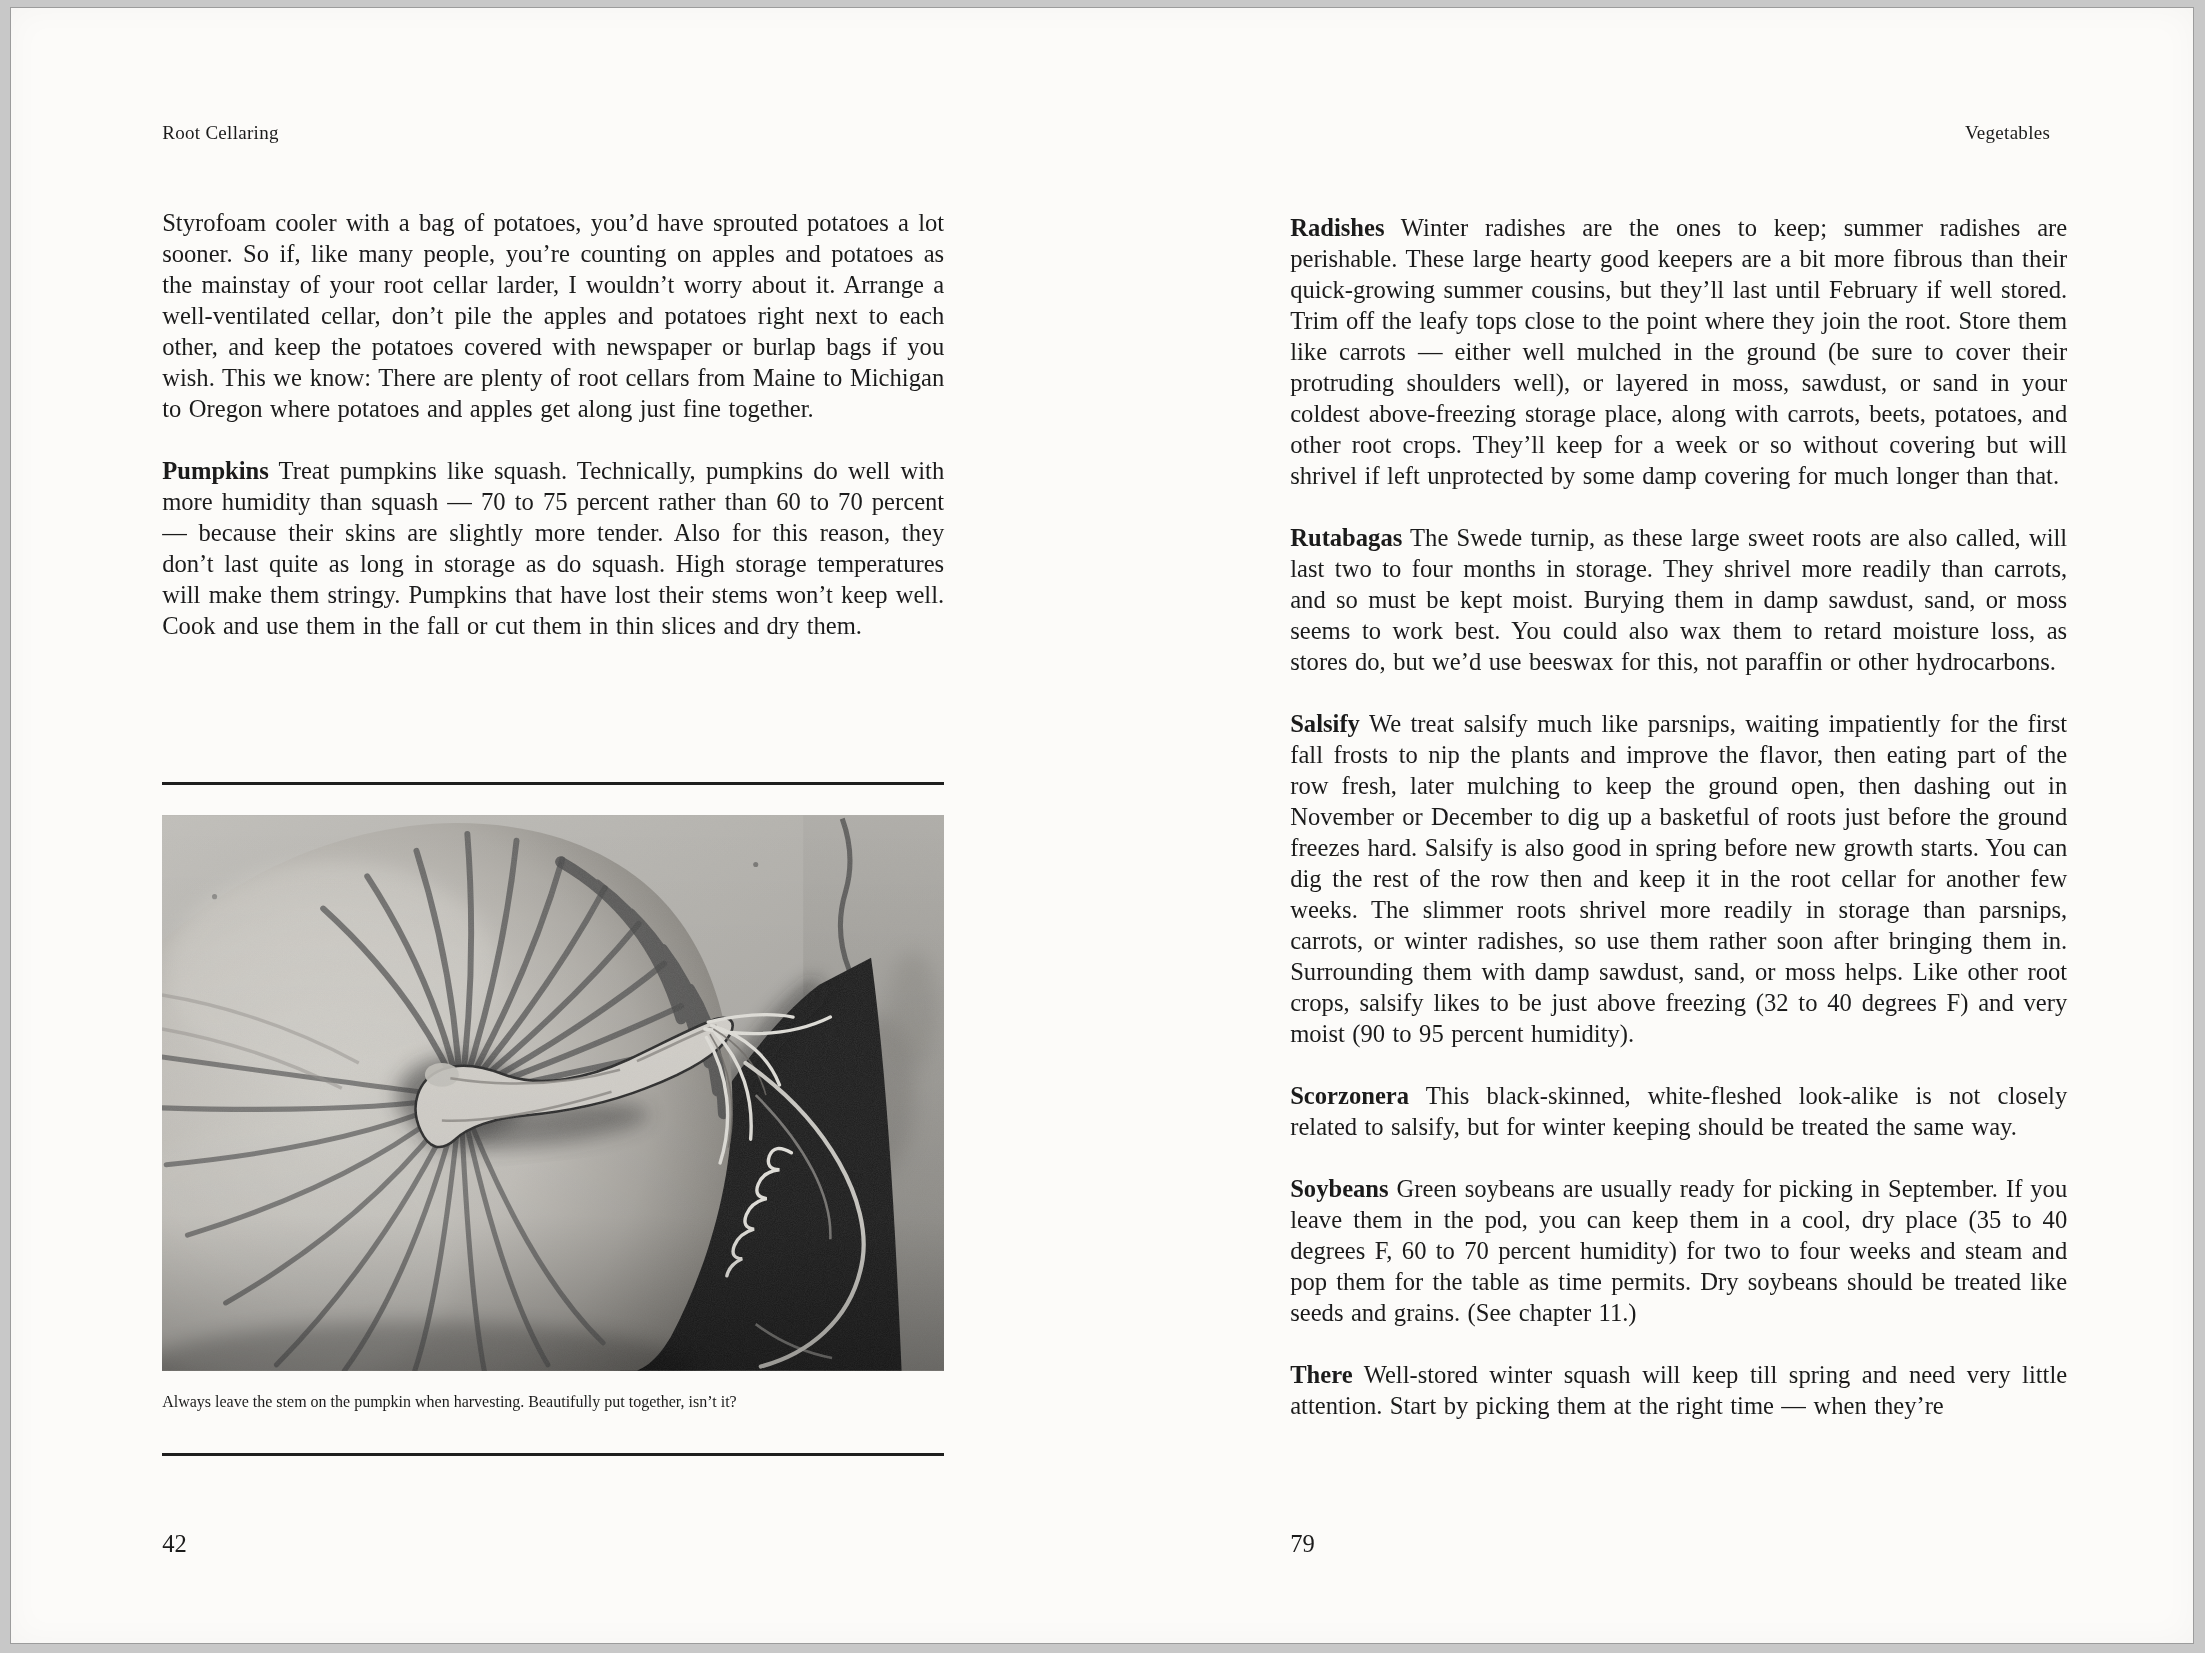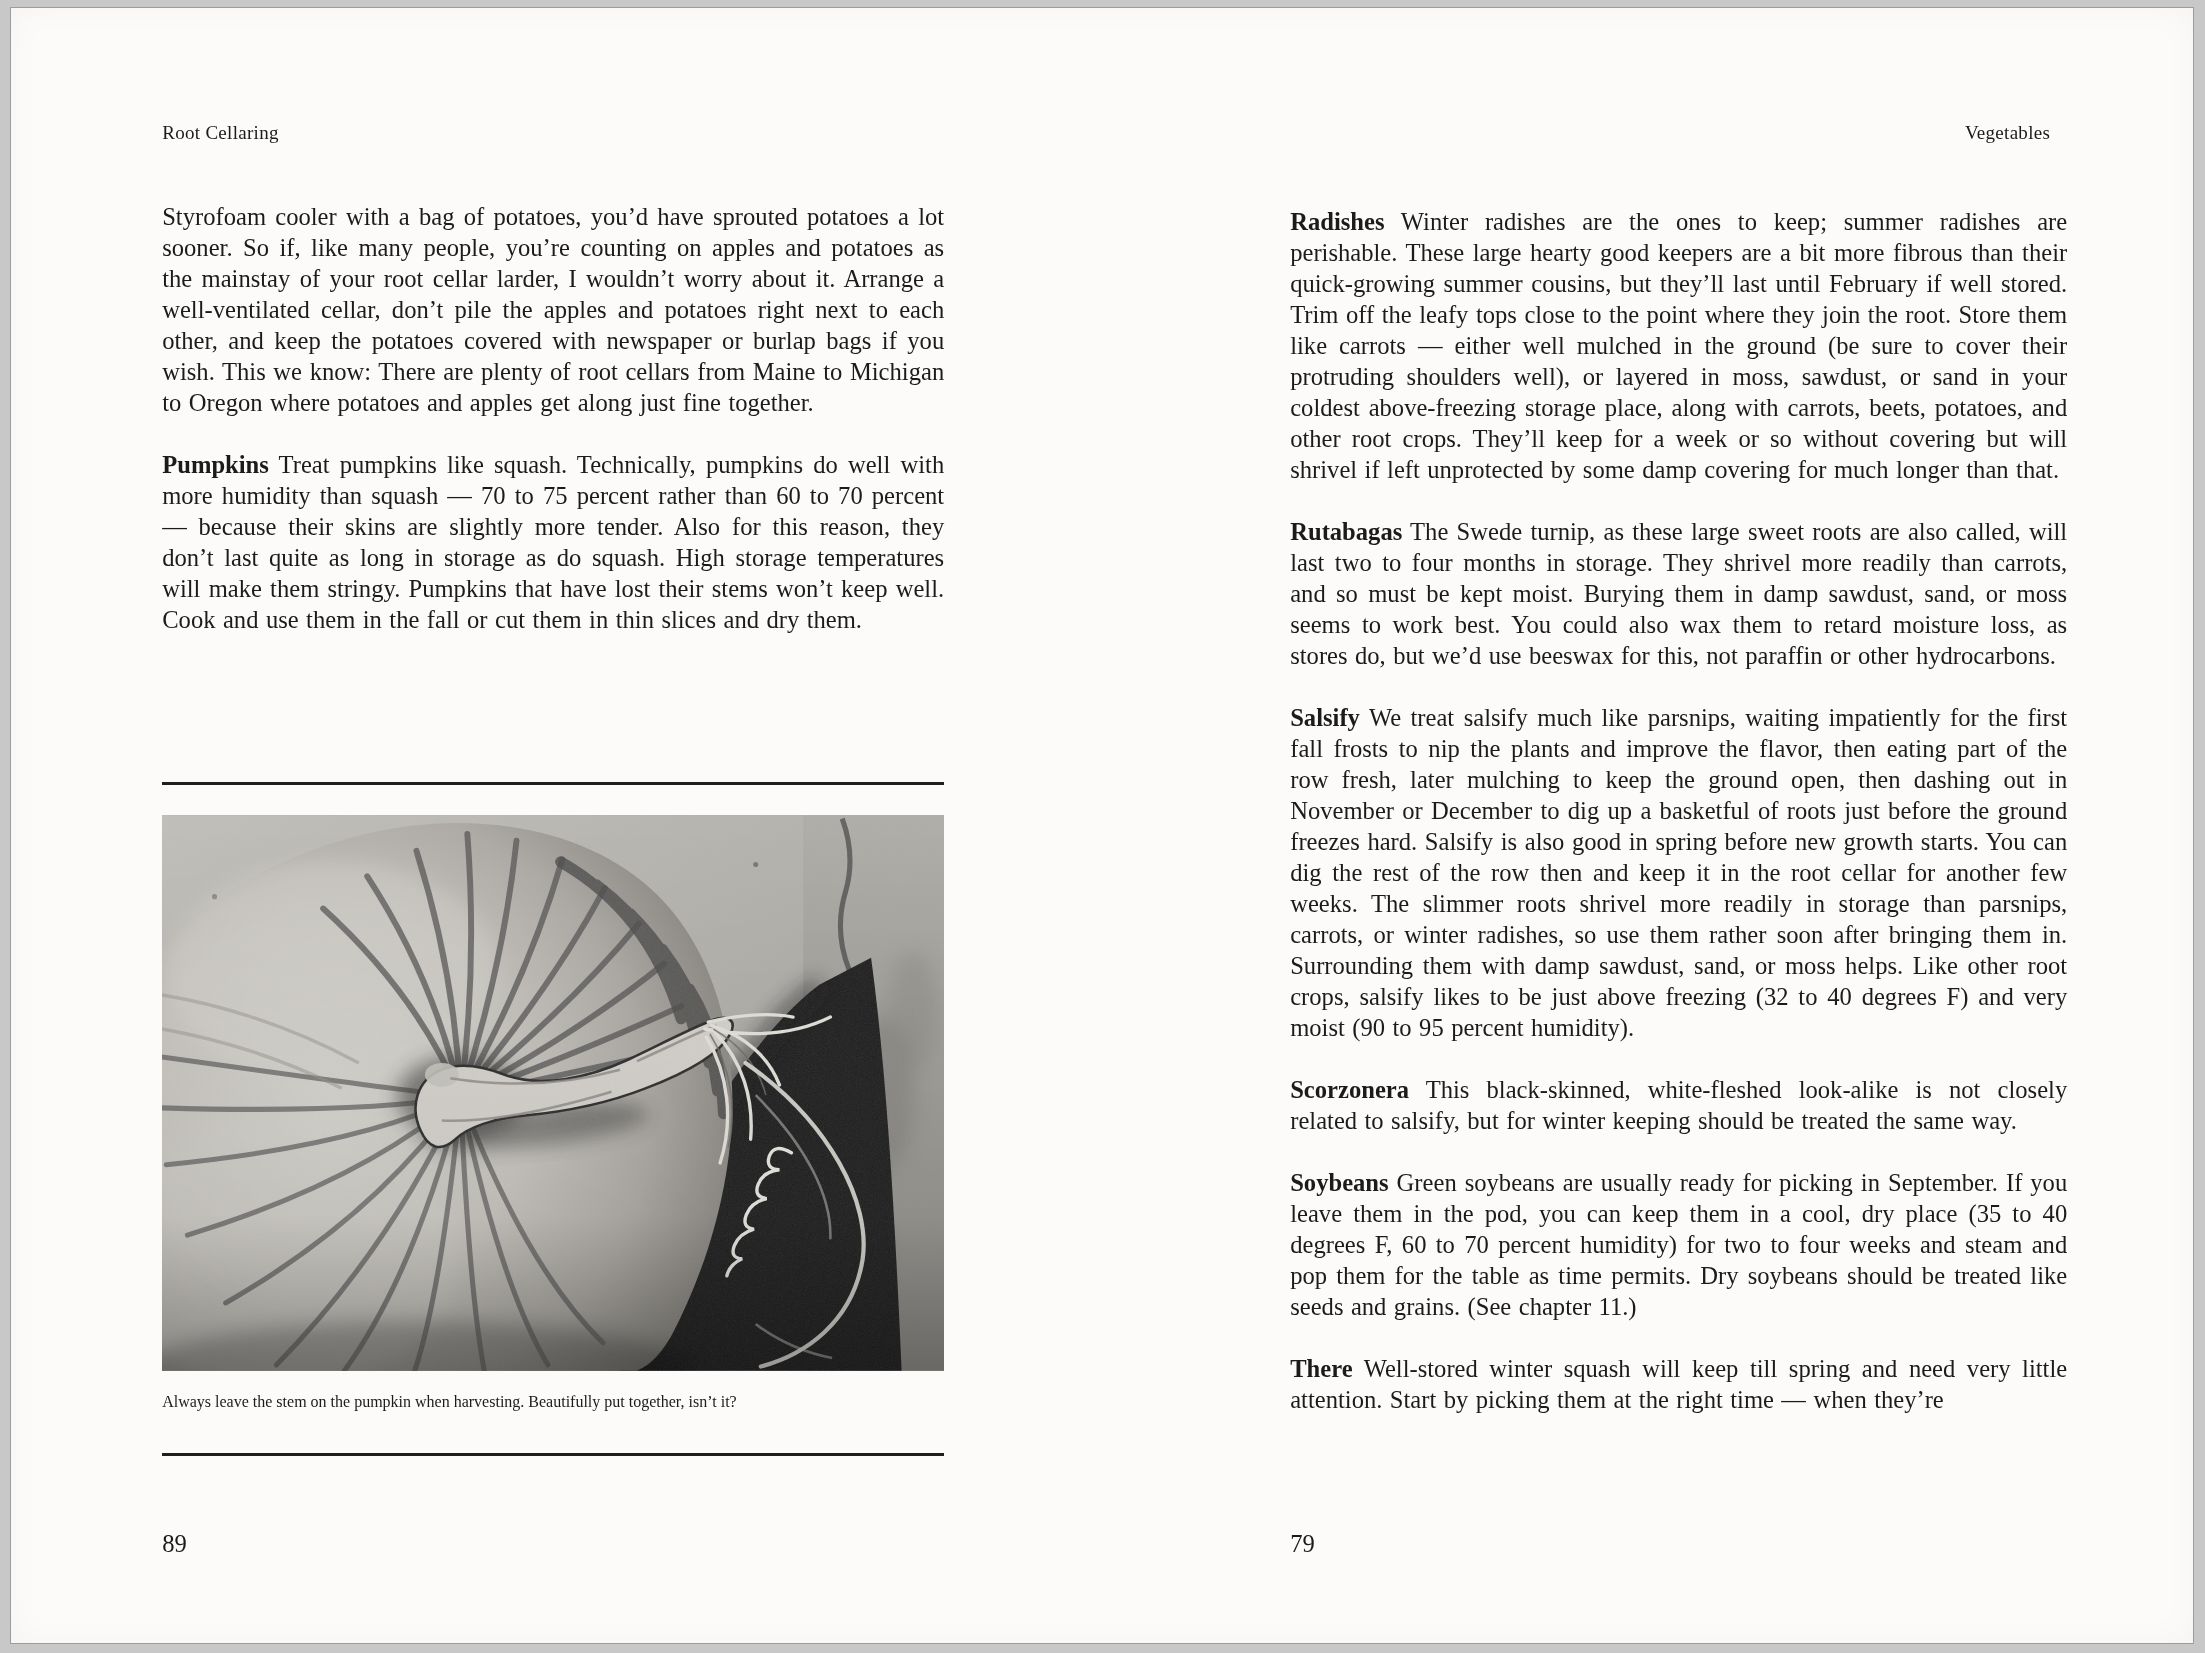--- a/index.html
+++ b/index.html
@@ -22,21 +22,21 @@
   .page-right{left:1279px;width:777px;}
   .running-head{
     position:absolute;top:110px;left:0;width:100%;
     font-size:19px;line-height:29px;letter-spacing:0.3px;
   }
   .running-head.align-right{text-align:right;padding-right:17px;box-sizing:border-box;}
   .text-col{position:absolute;left:0;width:100%;}
   .page-left  .text-col{top:193px;}
   .page-right .text-col{top:198px;}
   p.body-par{
-    margin:0 0 31px 0;
+    margin:6px 0 31px 0;
     font-size:24.6px;line-height:31px;
     text-align:justify;
     word-spacing:1.3px;
   }
   p.body-par b{font-weight:700;}
   .rule{
     position:absolute;left:0;width:100%;height:3.4px;background:#1e1e1e;
   }
   .rule-top{top:774px;}
   .rule-bottom{top:1445px;}
@@ -150,21 +150,21 @@
 
         <rect x="0" y="0" width="922" height="655" filter="url(#grain)" opacity="0.32"></rect>
         <rect x="0" y="0" width="922" height="655" fill="url(#vignette)"></rect>
       </svg>
     </figure>
 
     <figcaption class="caption">Always leave the stem on the pumpkin when harvesting. Beautifully put together, isn’t it?</figcaption>
 
     <div class="rule rule-bottom"></div>
 
-    <div class="folio">89</div>
+    <div class="folio">42</div>
   </section>
 
   <section class="page page-right">
 
     <div class="running-head align-right">Vegetables</div>
 
     <div class="text-col">
 
       <p class="body-par"><b>Radishes</b> <span>Winter radishes are the ones to keep; summer radishes are perishable. These large hearty good keepers are a bit more fibrous than their quick-growing summer cousins, but they’ll last until February if well stored. Trim off the leafy tops close to the point where they join the root. Store them like carrots — either well mulched in the ground (be sure to cover their protruding shoulders well), or layered in moss, sawdust, or sand in your coldest above-freezing storage place, along with carrots, beets, potatoes, and other root crops. They’ll keep for a week or so without covering but will shrivel if left unprotected by some damp covering for much longer than that.</span></p>
 

